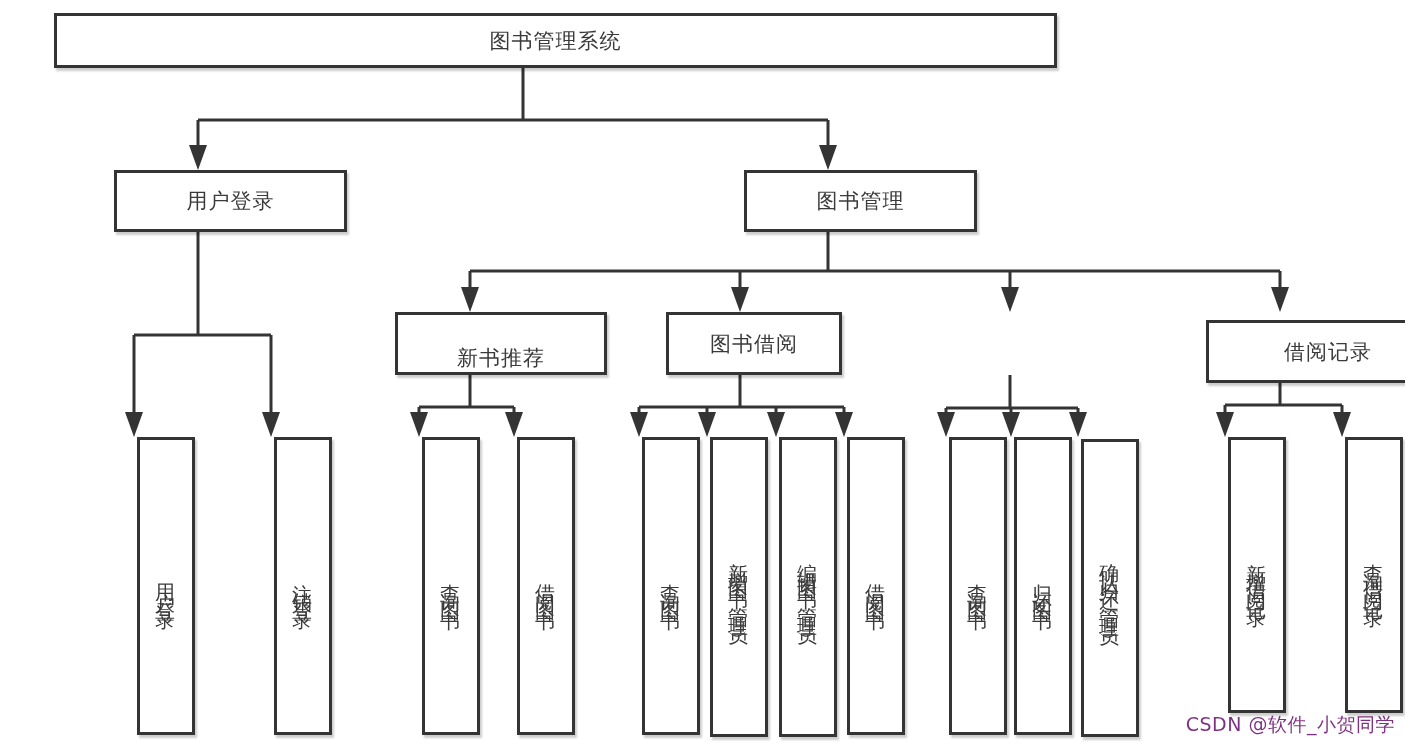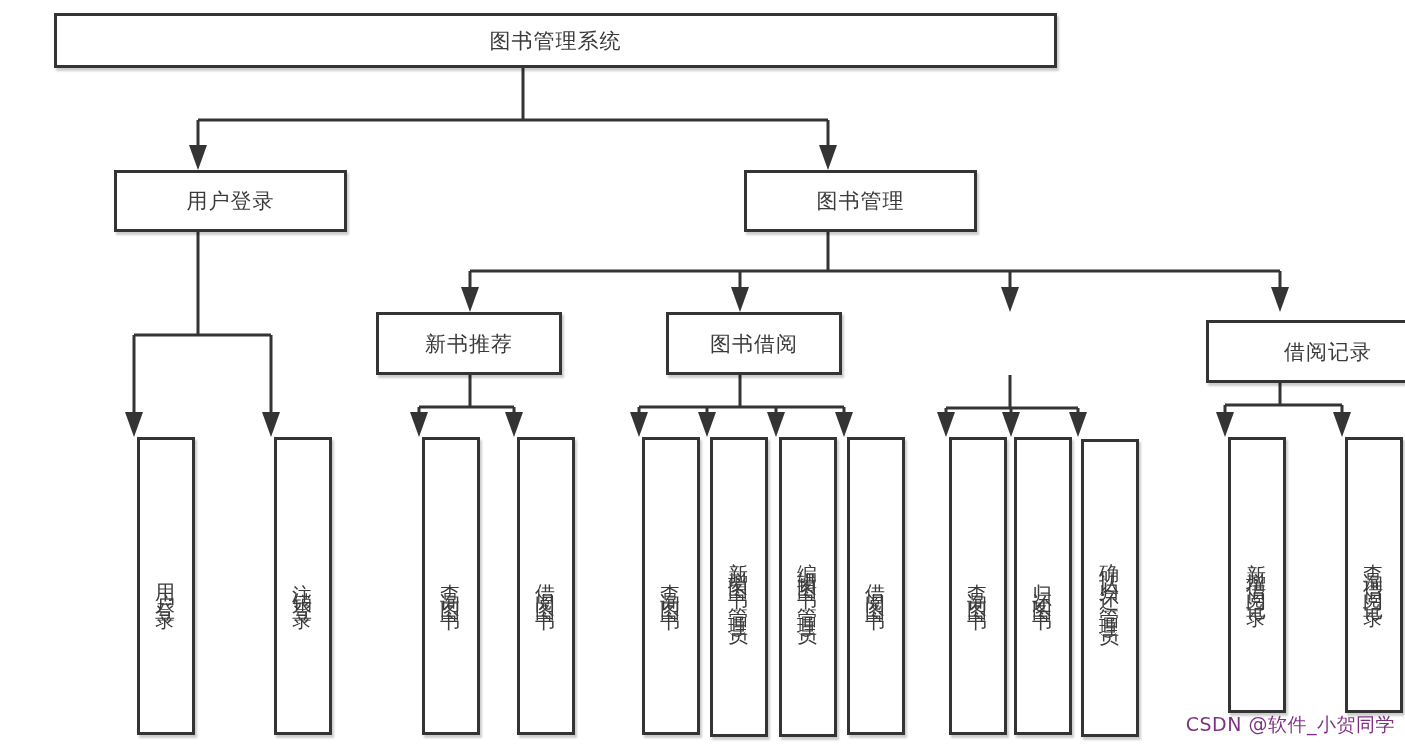--- a/index.html
+++ b/index.html
@@ -100,21 +100,21 @@
     <span class="lbl">图书管理系统</span>
   </div>
 
   <div class="box hbox" style="left:82px; top:170px; width:233px; height:62px;">
     <span class="lbl">用户登录</span>
   </div>
   <div class="box hbox" style="left:712px; top:170px; width:233px; height:62px;">
     <span class="lbl">图书管理</span>
   </div>
 
-  <div class="box hbox" style="left:344px; top:312px; width:186px; height:63px;">
+  <div class="box hbox" style="left:363px; top:312px; width:212px; height:63px;align-items:flex-end;">
     <span class="lbl">新书推荐</span>
   </div>
   <div class="box hbox" style="left:634px; top:312px; width:176px; height:63px;">
     <span class="lbl">图书借阅</span>
   </div>
   <div class="box hbox" style="left:1174px; top:320px; width:244px; height:63px;">
     <span class="lbl">借阅记录</span>
   </div>
 
   <div class="box vbox" style="left:105px; top:437px; height:298px;">

